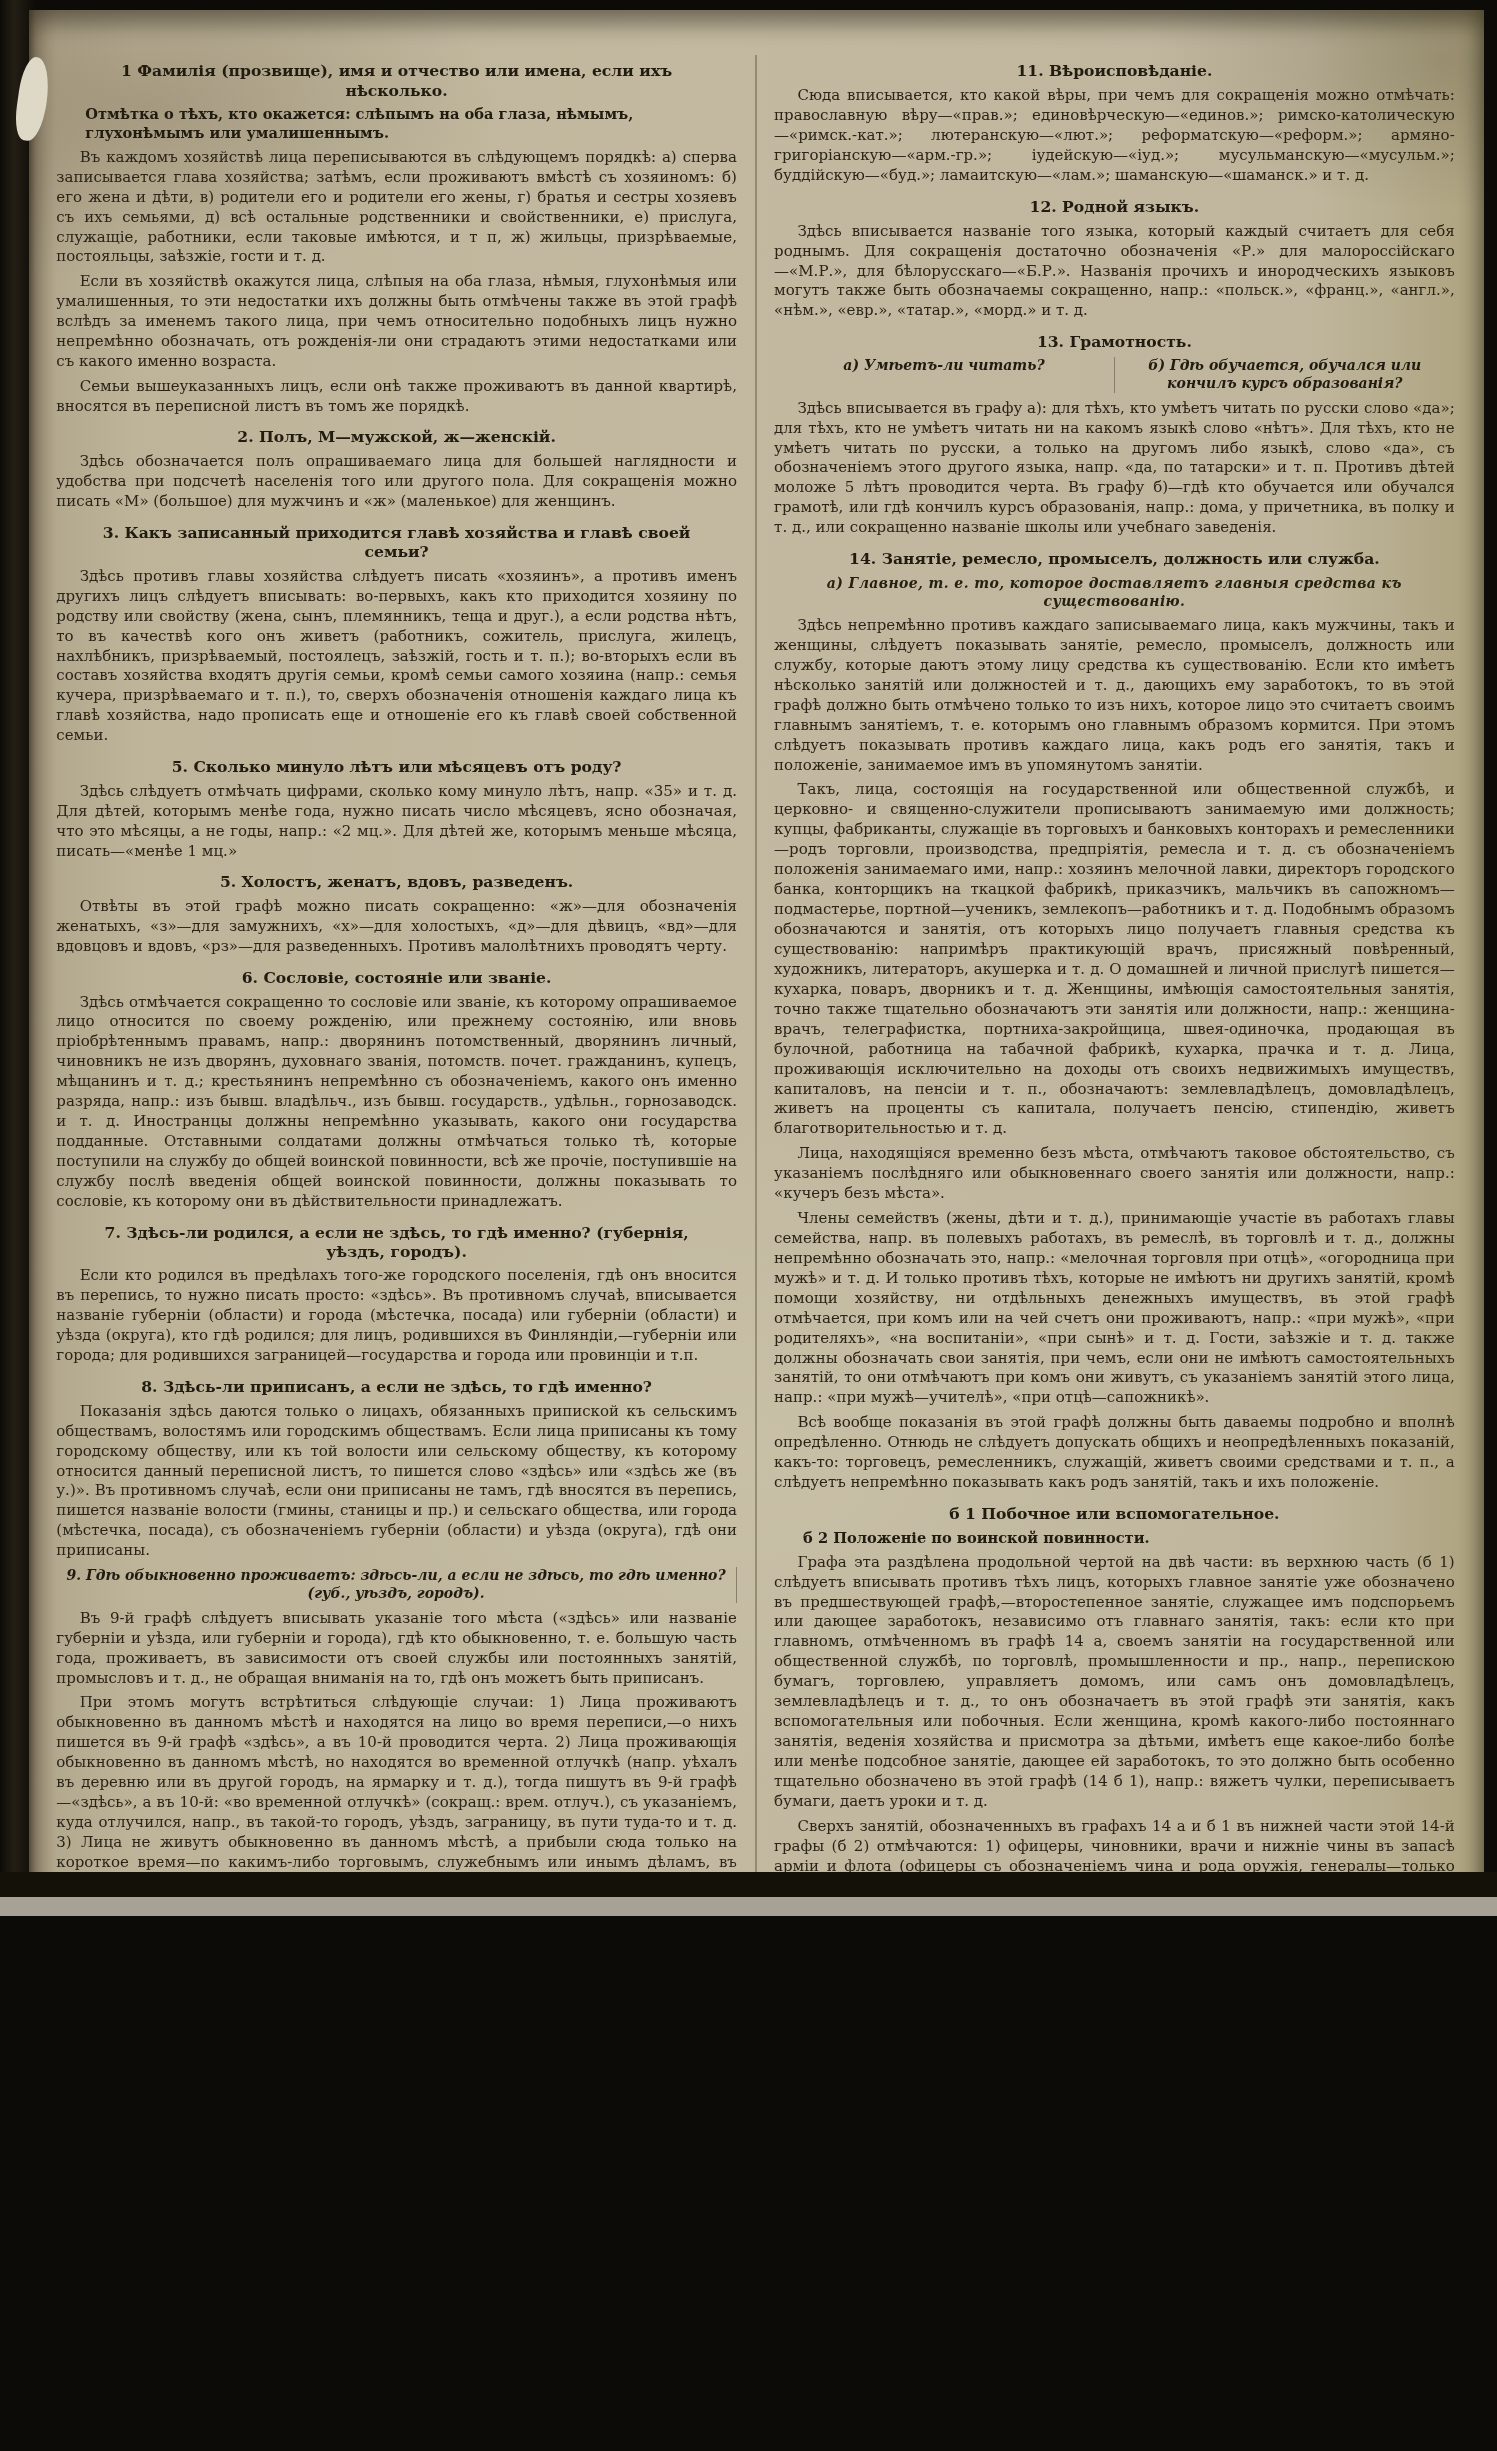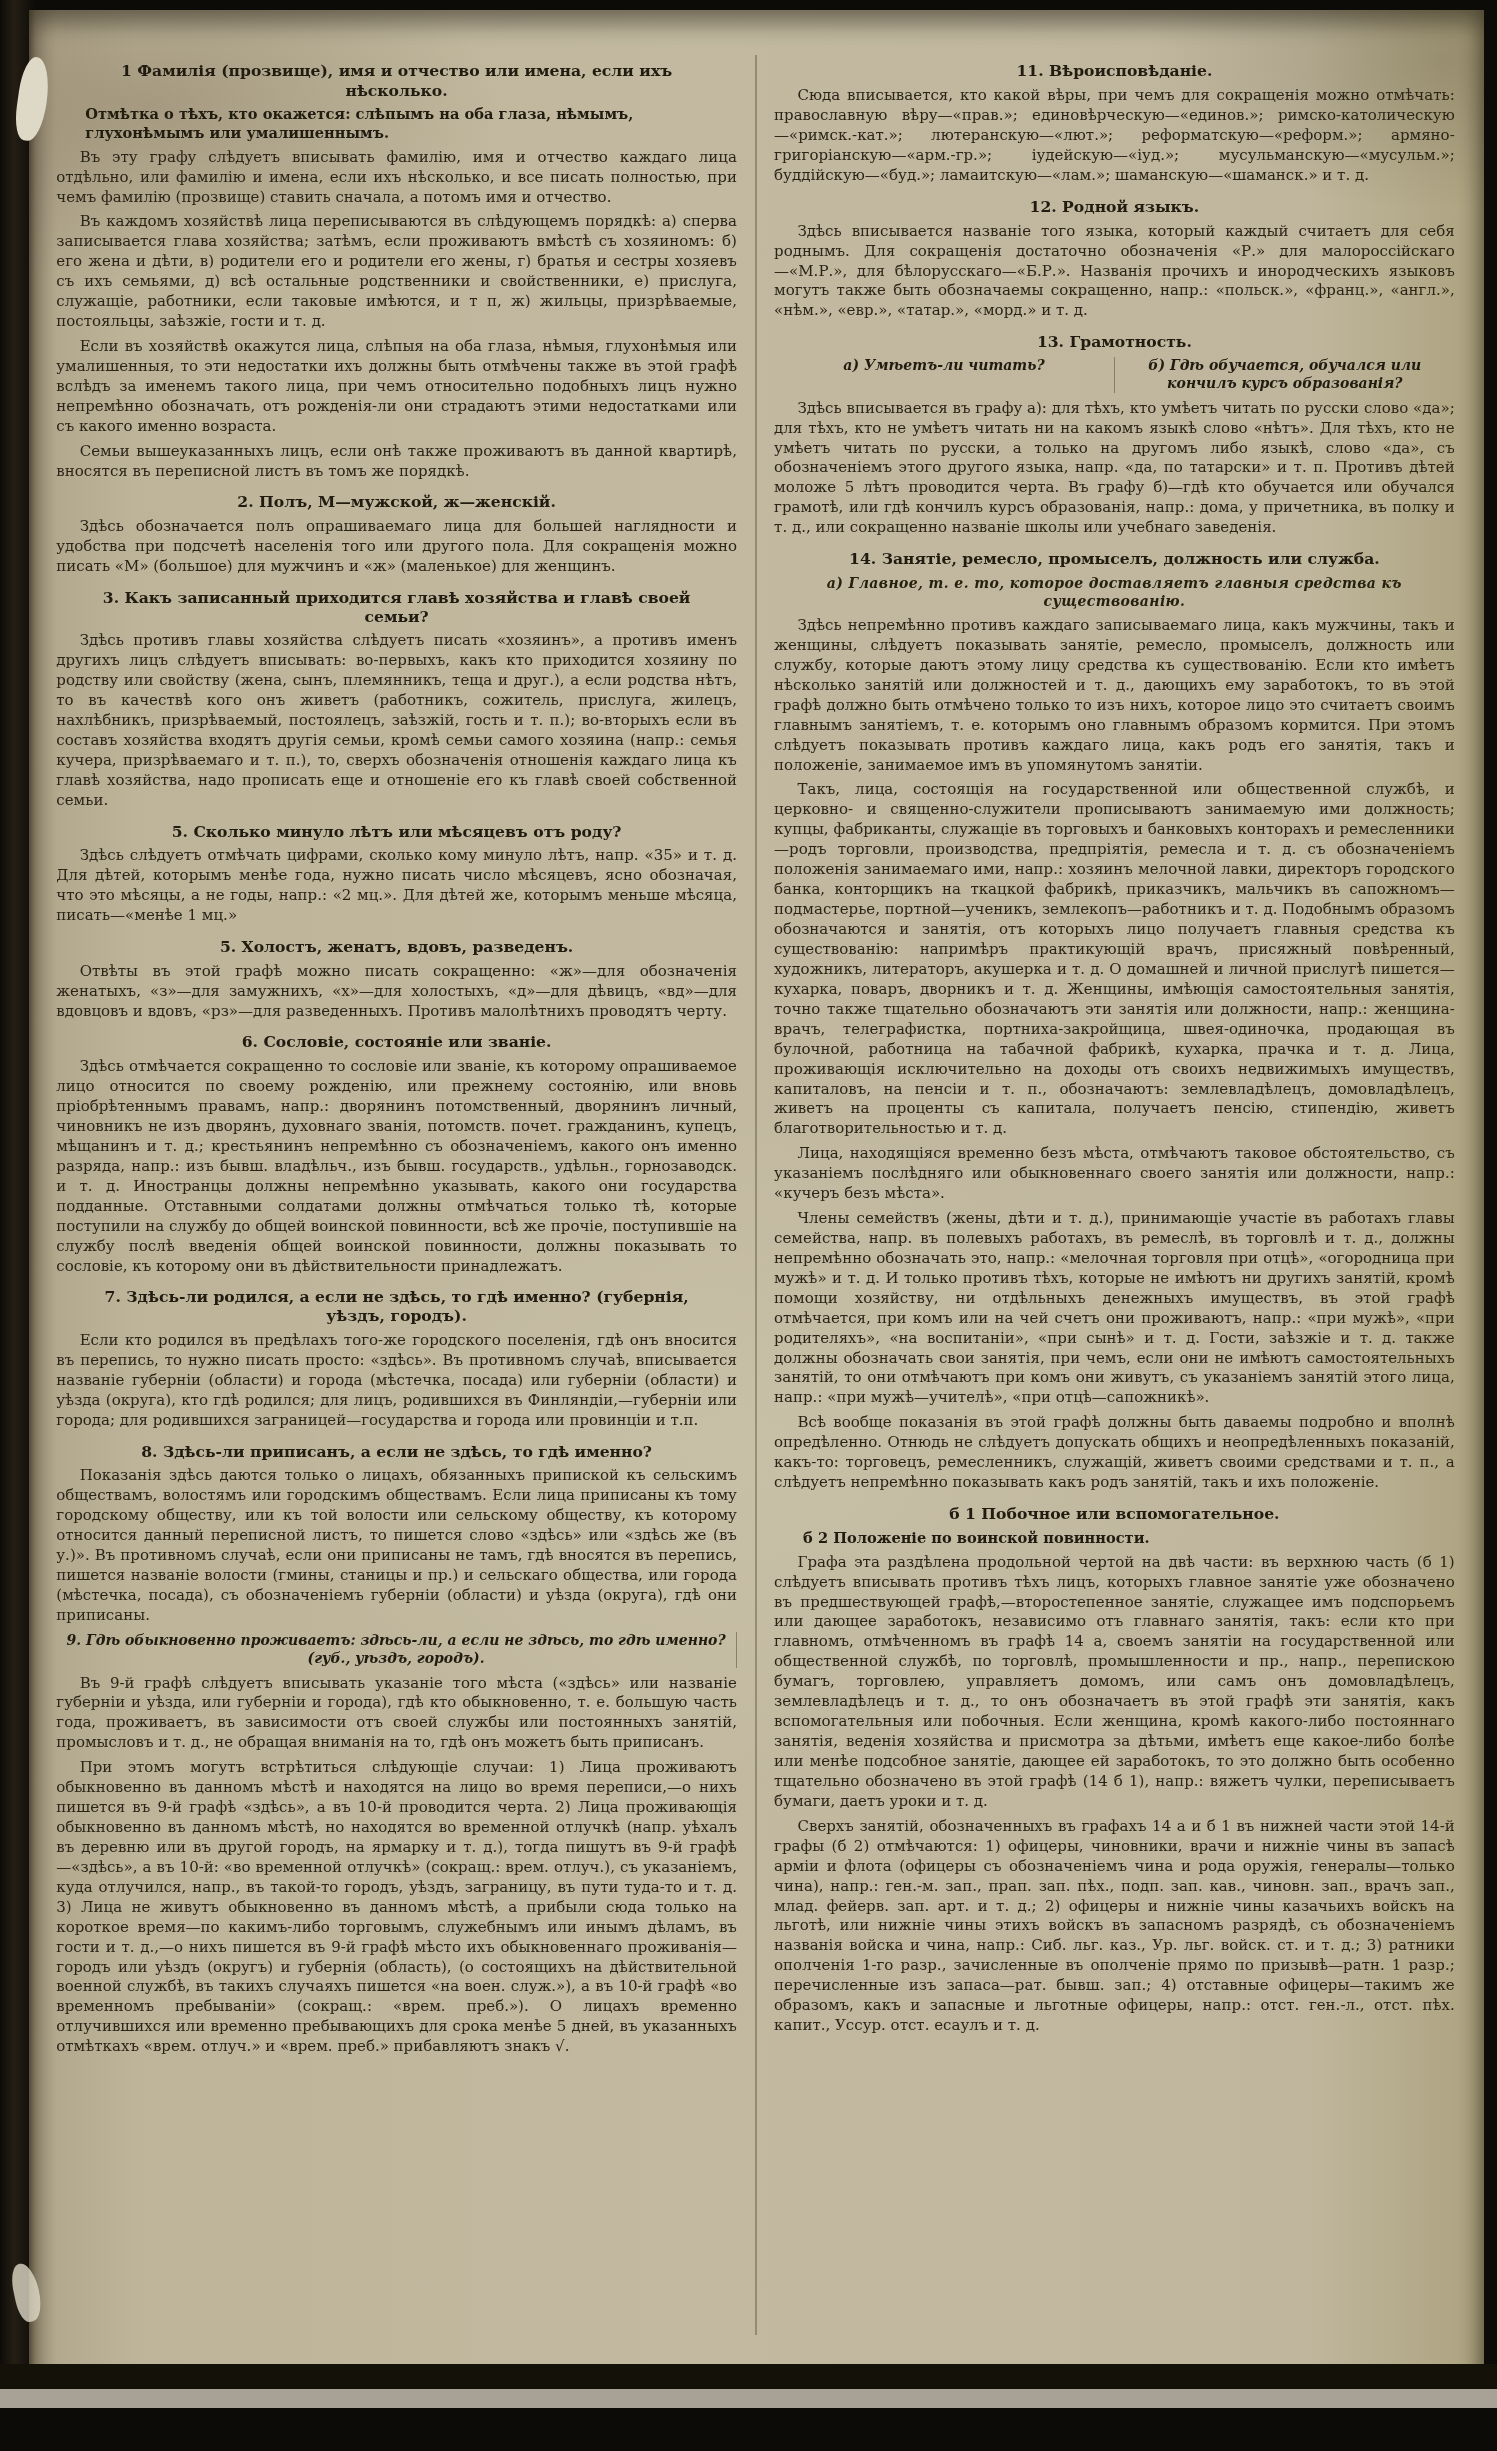--- a/index.html
+++ b/index.html
@@ -1,16 +1,16 @@
 <!DOCTYPE html>
 <html><head>
 <meta charset="utf-8">
 <style>
   html,body{margin:0;padding:0;background:#0d0b08;}
-  .stage{position:relative;width:1498px;height:2408px;background:#0d0b08;overflow:hidden;
+  .stage{position:relative;width:1498px;height:1916px;background:#0d0b08;overflow:hidden;
          font-family:"DejaVu Serif","Liberation Serif",serif;}
   .paper{position:absolute;left:29px;top:9.8px;width:1455px;height:2397px;
          background:
            radial-gradient(ellipse 585px 293px at 8% 4%, rgba(120,105,80,.35), rgba(0,0,0,0) 60%),
            radial-gradient(ellipse 488px 254px at 97% 2%, rgba(95,85,60,.30), rgba(0,0,0,0) 60%),
            radial-gradient(ellipse 683px 488px at 50% 60%, rgba(255,250,230,.10), rgba(0,0,0,0) 70%),
            linear-gradient(90deg,#9e9278 0px,#b3a98f 29px,#bdb49a 107px,#c2b9a0 45%,#bfb69d 88%,#ada37f 100%),
            #beb59c;
          box-shadow:inset 0 13.7px 21.5px rgba(20,15,5,.45), inset 0 -15.6px 23.4px rgba(20,15,5,.40);}
   .edge-left{position:absolute;left:0;top:0;width:35px;height:2452px;
@@ -40,21 +40,20 @@
 </head>
 <body>
 
 <div class="stage">
   <div class="paper">
     <div class="cols">
       <div class="col">
           <section class="section">
             <div class="h">1 Фамилія (прозвище), имя и отчество или имена, если ихъ нѣсколько.</div>
             <div class="h2line">Отмѣтка о тѣхъ, кто окажется: слѣпымъ на оба глаза, нѣмымъ, глухонѣмымъ или умалишеннымъ.</div>
-            <p class="para">Въ эту графу слѣдуетъ вписывать фамилію, имя и отчество каждаго лица отдѣльно, или фамилію и имена, если ихъ нѣсколько, и все писать полностью, при чемъ фамилію (прозвище) ставить сначала, а потомъ имя и отчество.</p>
             <p class="para">Въ каждомъ хозяйствѣ лица переписываются въ слѣдующемъ порядкѣ: а) сперва записывается глава хозяйства; затѣмъ, если проживаютъ вмѣстѣ съ хозяиномъ: б) его жена и дѣти, в) родители его и родители его жены, г) братья и сестры хозяевъ съ ихъ семьями, д) всѣ остальные родственники и свойственники, е) прислуга, служащіе, работники, если таковые имѣются, и т п, ж) жильцы, призрѣваемые, постояльцы, заѣзжіе, гости и т. д.</p>
             <p class="para">Если въ хозяйствѣ окажутся лица, слѣпыя на оба глаза, нѣмыя, глухонѣмыя или умалишенныя, то эти недостатки ихъ должны быть отмѣчены также въ этой графѣ вслѣдъ за именемъ такого лица, при чемъ относительно подобныхъ лицъ нужно непремѣнно обозначать, отъ рожденія-ли они страдаютъ этими недостатками или съ какого именно возраста.</p>
             <p class="para">Семьи вышеуказанныхъ лицъ, если онѣ также проживаютъ въ данной квартирѣ, вносятся въ переписной листъ въ томъ же порядкѣ.</p>
           </section>
           <section class="section">
             <div class="h">2. Полъ, М—мужской, ж—женскій.</div>
             <p class="para">Здѣсь обозначается полъ опрашиваемаго лица для большей наглядности и удобства при подсчетѣ населенія того или другого пола. Для сокращенія можно писать «М» (большое) для мужчинъ и «ж» (маленькое) для женщинъ.</p>
           </section>
           <section class="section">
             <div class="h">3. Какъ записанный приходится главѣ хозяйства и главѣ своей семьи?</div>

